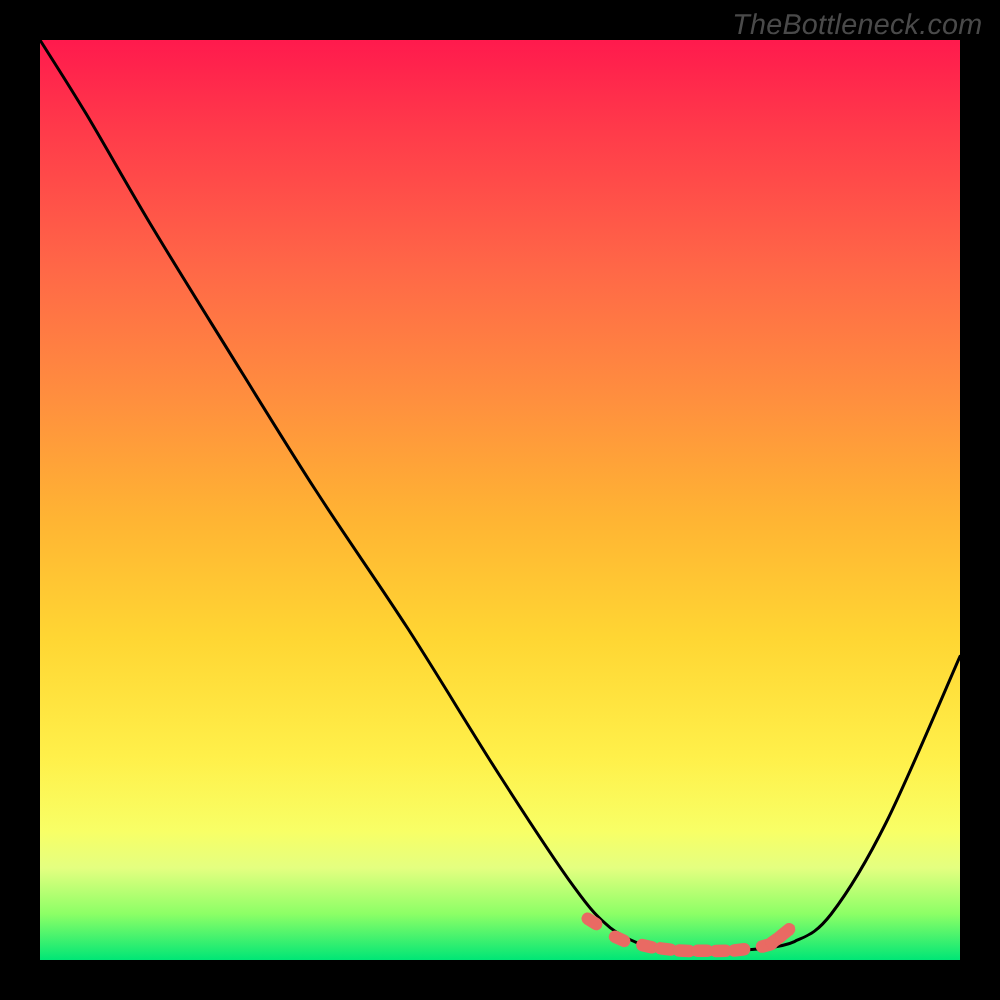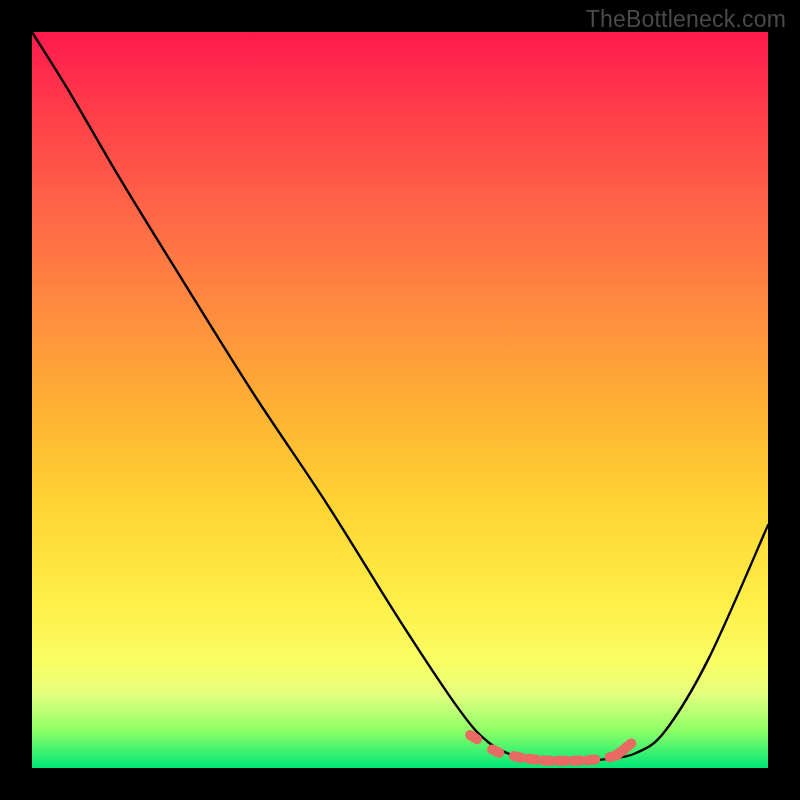--- a/index.html
+++ b/index.html
@@ -11,20 +11,21 @@
     overflow: hidden;
     font-family: Arial, Helvetica, sans-serif;
   }
   .frame {
     position: absolute;
     left: 0;
     top: 0;
     width: 800px;
     height: 572px;
     background: #000;
+    font-style: italic;
   }
   .plot {
     position: absolute;
     left: 32px;
     top: 32px;
     width: 736px;
     height: 736px;
     background: linear-gradient(to bottom,
       #ff1a4d 0%,
       #ff3b4a 10%,

